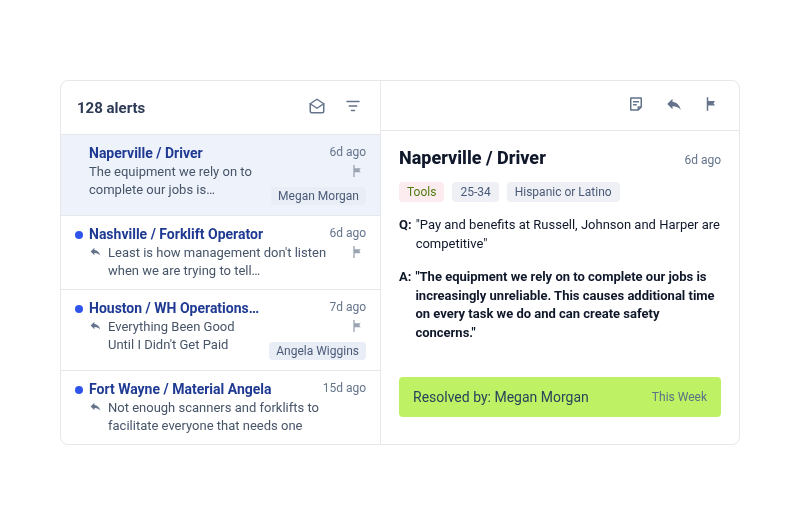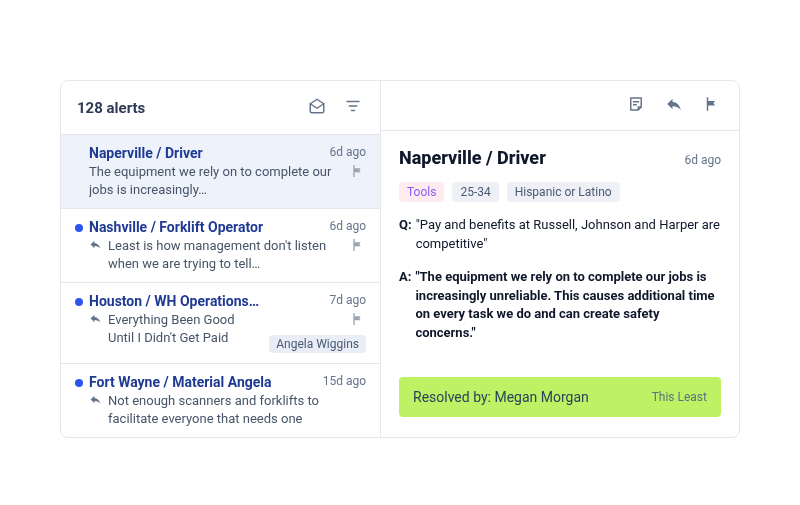--- a/index.html
+++ b/index.html
@@ -28,21 +28,21 @@
     .flag-ic { color: #9aa4b2; }
     .assignee-badge { background: #e9edf5; color: #4a5a78; font-size: 12px; padding: 2px 7px; border-radius: 4px; white-space: nowrap; }
     .right-pane { flex: 1; display: flex; flex-direction: column; }
     .detail-header { display: flex; justify-content: flex-end; padding: 12px 16px; gap: 16px; border-bottom: 1px solid #e5e7eb; }
     .detail-body { padding: 16px 18px; display: flex; flex-direction: column; gap: 14px; }
     .detail-title-row { display: flex; justify-content: space-between; align-items: baseline; }
     .detail-title { font-size: 18px; font-weight: 800; color: #0f172a; }
     .detail-time { font-size: 12px; color: #64748b; }
     .tag-row { display: flex; flex-wrap: wrap; gap: 8px; }
     .tag { font-size: 12px; padding: 3px 8px; border-radius: 4px; background: #eef0f5; color: #4a5a78; }
-    .tag.red { color: #8b5cf6; background: #fdecef; }
+    .tag.red { color: #4d7c0f; background: #fdecef; }
     .qa { font-size: 13px; line-height: 1.45; }
     .qa .label { font-weight: 700; color: #0f172a; }
     .qa .text { color: #0f172a; }
     .qa.answer .text { font-weight: 700; }
     .qa-row { display: flex; gap: 4px; }
     .qa-content { flex: 1; }
     .resolved-row { margin: 18px 18px 18px; background: #bef264; padding: 12px 14px; border-radius: 4px; display: flex; justify-content: space-between; align-items: center; font-size: 14px; color: #27445a; }
     .resolved-when { font-size: 12px; color: #5a7186; }
   </style>
 </head>
@@ -87,20 +87,21 @@
         <div class="alert-row2">
           <div class="alert-body">
             <span class="alert-preview">The equipment we rely on to complete our jobs is increasingly…</span>
           </div>
           <div class="alert-right-col">
             <span class="flag-ic">
               <svg width="16" height="16" viewBox="0 0 24 24" fill="currentColor">
                   <path d="M5 3v18h2v-7h9l-2-3 2-3H7V3H5z"></path>
                 </svg>
             </span>
+            <span class="assignee-badge">Megan Morgan</span>
           </div>
         </div>
       </div>
 
       <div class="alert-item">
         <div class="alert-row1">
           <div class="alert-title-wrap">
             <span class="unread-dot"></span>
             <span class="alert-title">Nashville / Forklift Operator</span>
           </div>
@@ -226,17 +227,17 @@
       <div class="qa answer">
         <div class="qa-row">
           <span class="label">A:</span>
           <span class="qa-content text">"The equipment we rely on to complete our jobs is increasingly unreliable. This causes additional time on every task we do and can create safety concerns."</span>
         </div>
       </div>
     </div>
 
     <div class="resolved-row">
       <span>Resolved by: Megan Morgan</span>
-      <span class="resolved-when">This Least</span>
+      <span class="resolved-when">This Week</span>
     </div>
   </div>
 
 </div>
 
 </body></html>

